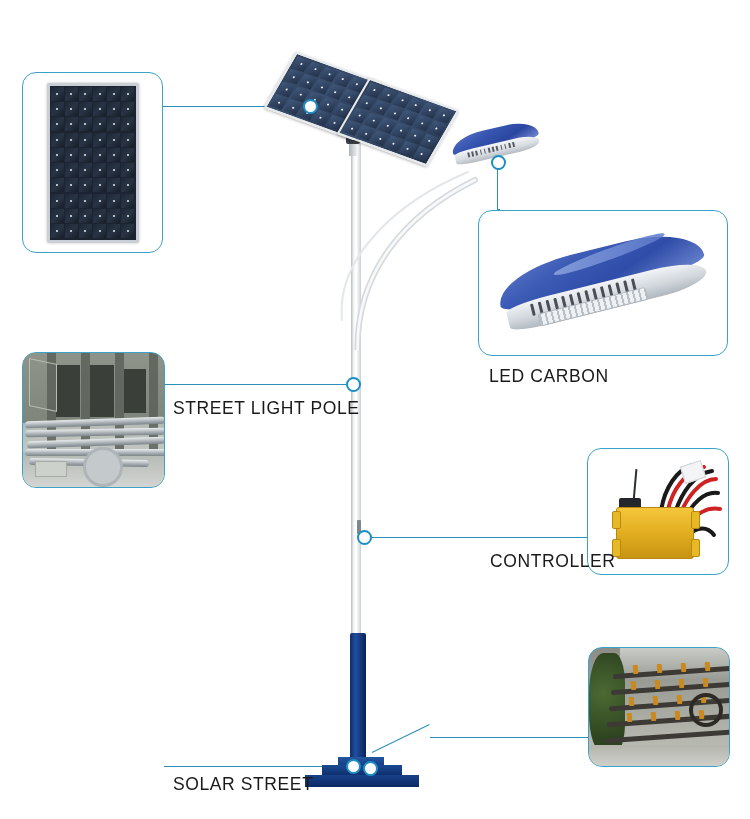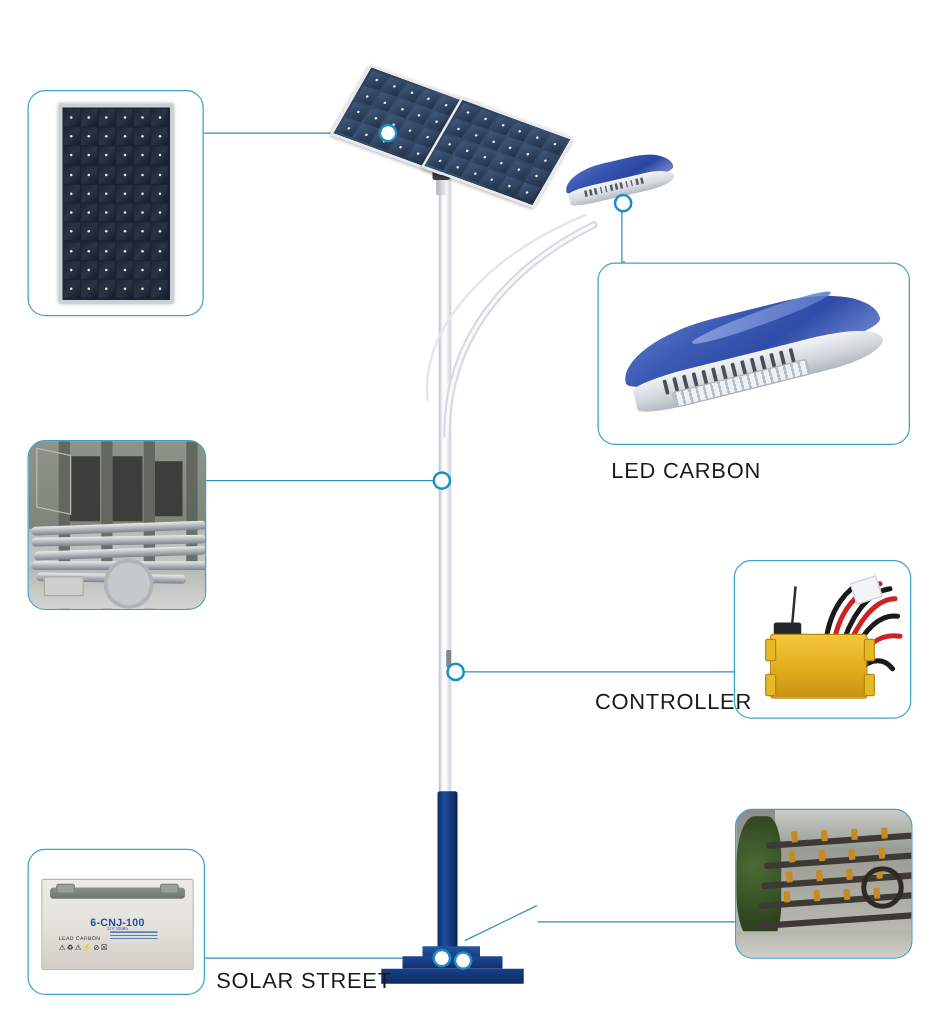--- a/index.html
+++ b/index.html
@@ -394,20 +394,21 @@
       <div class="pp-floor"></div>
       <div class="pp-tube" style="left:2px;top:66px;width:140px;transform:rotate(-2deg);"></div>
       <div class="pp-tube" style="left:2px;top:76px;width:140px;transform:rotate(-1deg);"></div>
       <div class="pp-tube" style="left:4px;top:86px;width:138px;transform:rotate(-2deg);"></div>
       <div class="pp-tube" style="left:2px;top:96px;width:142px;"></div>
       <div class="pp-tube" style="left:6px;top:106px;width:120px;transform:rotate(1deg);"></div>
       <div class="pp-ring" style="left:60px;top:94px;width:34px;height:34px;"></div>
       <div style="position:absolute;left:12px;top:108px;width:30px;height:14px;background:#cdd1cc;border:1px solid #a7aba5;"></div>
     </div>
   </div>
+  <div class="label" style="left:173px;top:398px;">STREET LIGHT POLE</div>
 
   <div class="callout" style="left:587px;top:448px;width:142px;height:127px;">
     <div class="thumb">
       <svg width="142" height="127" style="position:absolute;left:0;top:0;">
         <path d="M72 72 C 74 36, 92 20, 104 16" stroke="#1a1a1a" stroke-width="4" fill="none" stroke-linecap="round"></path>
         <path d="M78 72 C 82 38, 100 22, 116 18" stroke="#cf2222" stroke-width="4" fill="none" stroke-linecap="round"></path>
         <path d="M84 74 C 92 42, 108 24, 124 22" stroke="#1a1a1a" stroke-width="4" fill="none" stroke-linecap="round"></path>
         <path d="M88 76 C 98 46, 114 30, 128 30" stroke="#cf2222" stroke-width="4" fill="none" stroke-linecap="round"></path>
         <path d="M92 78 C 104 52, 118 42, 130 44" stroke="#1a1a1a" stroke-width="4" fill="none" stroke-linecap="round"></path>
         <path d="M96 82 C 108 62, 120 58, 132 60" stroke="#cf2222" stroke-width="4" fill="none" stroke-linecap="round"></path>
@@ -416,36 +417,22 @@
       <div class="ctrl-ant"></div>
       <div class="ctrl-blk"></div>
       <div class="ctrl-body"></div>
       <div class="ctrl-ear" style="left:24px;top:62px;"></div>
       <div class="ctrl-ear" style="left:24px;top:90px;"></div>
       <div class="ctrl-ear" style="left:103px;top:62px;"></div>
       <div class="ctrl-ear" style="left:103px;top:90px;"></div>
       <div class="ctrl-tag" style="left:94px;top:14px;width:20px;height:16px;"></div>
     </div>
   </div>
-  <div class="label" style="left:476px;top:551px;text-align:center;">CONTROLLER</div>
-
-  <div class="callout" style="left:22px;top:679px;width:142px;height:117px;">
-    <div class="thumb">
-      <div class="bat">
-        <div class="bat-top"></div>
-        <div class="bat-term" style="left:9%;"></div>
-        <div class="bat-term" style="right:9%;"></div>
-        <div class="bat-model">6-CNJ-100</div>
-        <div class="bat-sub">12V 100Ah</div>
-        <div class="bat-lead">LEAD CARBON</div>
-        <div class="bat-icons">⚠♻⚠⚡⊘☒</div>
-        <div class="bat-fine"></div>
-      </div>
-    </div>
-  </div>
+  <div class="label" style="left:490px;top:551px;text-align:center;">CONTROLLER</div>
+
   <div class="label" style="left:173px;top:774px;">SOLAR STREET</div>
 
   <div class="callout bf" style="left:588px;top:647px;width:142px;height:120px;">
     <div class="thumb">
       <div class="bf-bg"></div>
       <div class="bf-bush"></div>
       <div class="bf-rail" style="left:24px;top:22px;width:120px;"></div>
       <div class="bf-rail" style="left:22px;top:38px;width:122px;"></div>
       <div class="bf-rail" style="left:20px;top:54px;width:124px;"></div>
       <div class="bf-rail" style="left:18px;top:70px;width:126px;"></div>

